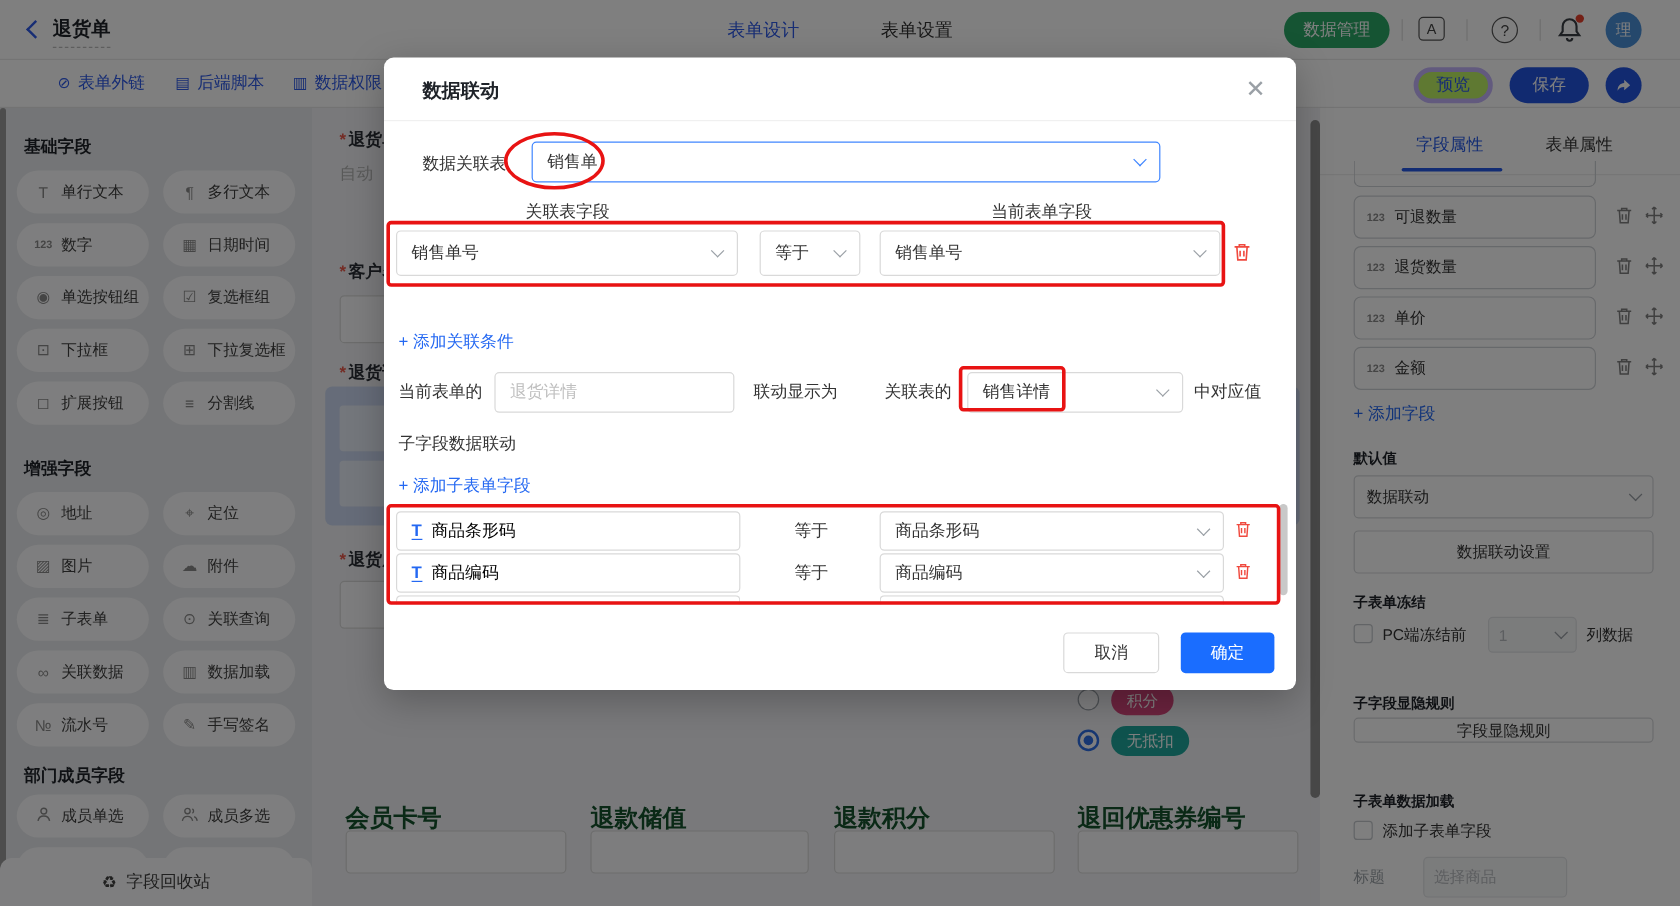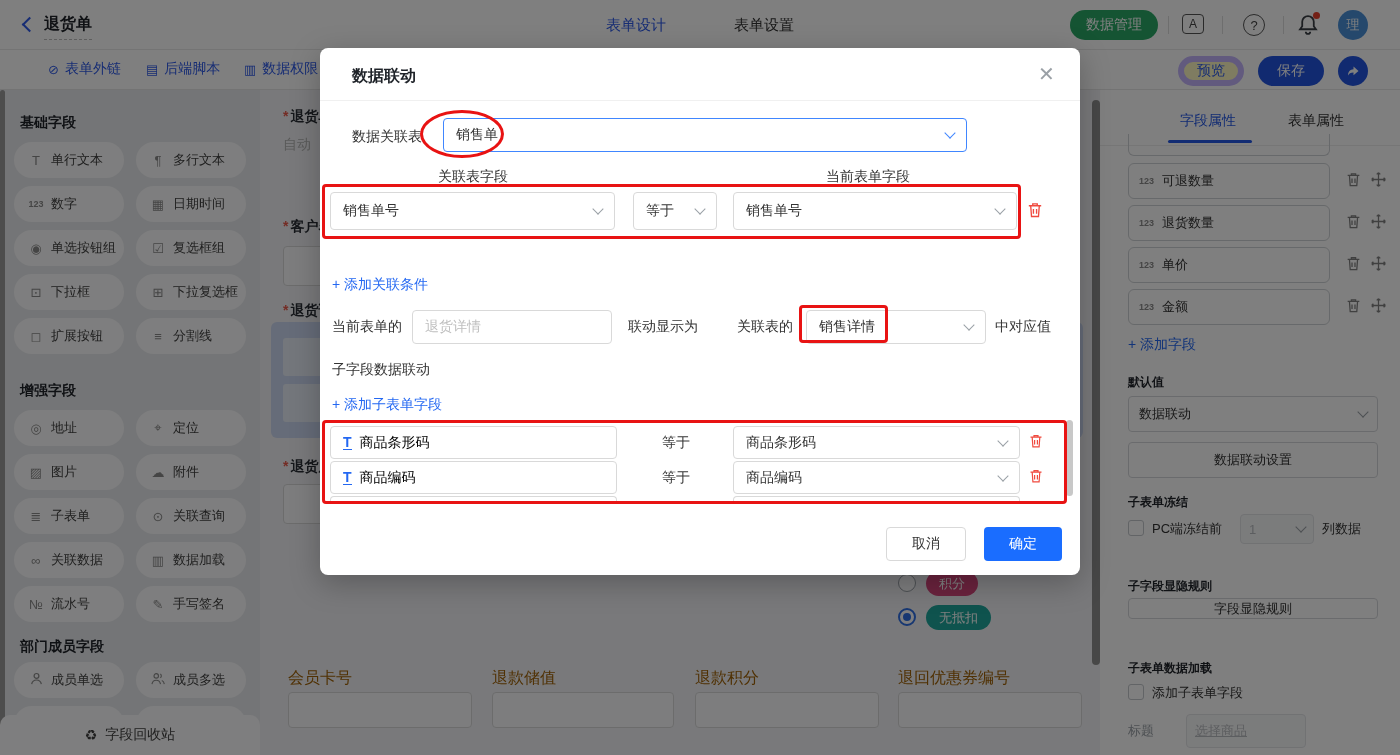--- a/index.html
+++ b/index.html
@@ -18,39 +18,39 @@
   .tab { font-size:15px; color:#333; }
   .tab.active { color:#2e5ae8; }
   .pillbtn { border-radius:16px; display:flex; align-items:center; justify-content:center; font-size:14px; }
   .grn { background:#2aa866; color:#fff; }
   .vdiv { width:1px; height:18px; background:#dddddd; }
   .circ-ic { width:22px; height:22px; border:1.5px solid #555; border-radius:50%; display:flex; align-items:center; justify-content:center; font-size:13px; color:#444; }
   .sq-ic { width:22px; height:20px; border:1.5px solid #555; border-radius:4px; display:flex; align-items:center; justify-content:center; font-size:12px; color:#444; }
   .avatar { width:30px; height:30px; border-radius:50%; background:#4a90d9; color:#fff; font-size:13px; display:flex; align-items:center; justify-content:center; }
   .tb-item { display:flex; align-items:center; gap:6px; color:#2e5ae8; font-size:14px; }
   .tb-ic { font-size:13px; }
-  .btn-outline-blue { border:6px solid #c4b5fd; color:#2e5ae8; background:#fef9c3; }
+  .btn-outline-blue { border:4px solid #c4b5fd; color:#2e5ae8; background:#bef264; }
   .btn-blue { background:#2355e0; color:#fff; }
   .share-circ { width:30px; height:30px; border-radius:50%; background:#2355e0; display:flex; align-items:center; justify-content:center; }
   
   .sec-title { font-size:14px; font-weight:bold; color:#1f2329; }
   .pill { width:110px; height:36px; background:#fdfdfe; border-radius:18px; display:flex; align-items:center; padding-left:14px; gap:7px; font-size:13px; color:#404040; }
   .pill .ic { color:#8a8a8a; font-size:13px; width:16px; text-align:center; flex:0 0 16px; }
   .pill .ic.num { font-size:9px; letter-spacing:0; font-weight:bold; }
   #recycle { left:0; top:715px; width:260px; height:40px; background:#fdfdfe; border-radius:10px 10px 0 0; display:flex; align-items:center; justify-content:center; gap:8px; font-size:14px; color:#404040; z-index:3; }
   .edge-strip { left:0; top:90px; width:5px; height:665px; background:#9b9b9b; border-radius:3px; z-index:2; }
   
   .f-label { font-size:14px; color:#2b2f36; font-weight:bold; }
   .f-label .req { color:#e8584a; margin-right:2px; }
   .f-input { border:1px solid #d9d9d9; background:#fbfbfc; border-radius:4px; }
   .badge { height:25px; border-radius:13px; color:#fff; font-size:13px; display:flex; align-items:center; justify-content:center; padding:0 13px; }
   .radio { width:18px; height:18px; border-radius:50%; border:1.5px solid #9aa0a8; background:#fdfdfe; }
   .radio.sel { border:2px solid #2f6fe4; display:flex; align-items:center; justify-content:center; }
   .radio.sel i { width:8px; height:8px; border-radius:50%; background:#2f6fe4; }
-  .cell-label { font-size:16px; font-weight:normal; color:#a16207; }
+  .cell-label { font-size:20px; font-weight:bold; color:#14532d; }
   
   .p-tab { font-size:14px; color:#333; }
   .p-tab.active { color:#2458e6; }
   .p-underline { height:3px; background:#2458e6; border-radius:2px; }
   .p-box { width:202px; height:36px; border:1px solid #cfd2d6; border-radius:6px; display:flex; align-items:center; padding-left:10px; gap:8px; background:#fff; }
   .p-box .pre { font-size:9px; font-weight:bold; color:#8a8a8a; }
   .p-box .lbl { font-size:13px; color:#333; }
   .p-head { font-size:12px; font-weight:bold; color:#1f2329; }
   .p-select { border:1px solid #d5d7da; border-radius:4px; background:#fff; display:flex; align-items:center; justify-content:space-between; padding:0 10px; font-size:13px; color:#333; }
   .p-btn { border:1px solid #d5d7da; border-radius:4px; background:#fff; display:flex; align-items:center; justify-content:center; font-size:13px; color:#333; }
@@ -343,21 +343,21 @@
     </div>
   <span class="abs" style="left:222px;top:430px;font-size:13px;color:#333;">列数据</span>
 
   <div class="abs p-head" style="left:28px;top:488px;">子字段显隐规则</div>
   <div class="abs p-btn" style="left:28px;top:508px;width:250px;height:21px;">字段显隐规则</div>
 
   <div class="abs p-head" style="left:28px;top:570px;">子表单数据加载</div>
   <span class="abs chk" style="left:28px;top:594px;"></span>
   <span class="abs" style="left:52px;top:594px;font-size:13px;color:#333;">添加子表单字段</span>
   <span class="abs gray-txt" style="left:28px;top:632px;">标题</span>
-  <div class="abs dis-select" style="left:86px;top:624px;width:120px;height:34px;justify-content:flex-start;text-decoration:underline;">选择商品</div>
+  <div class="abs dis-select" style="left:86px;top:624px;width:120px;height:34px;justify-content:flex-start;">选择商品</div>
 </div>
 
 <div id="overlay" class="abs"></div>
 
 <div id="modal" class="abs">
   <span class="abs m-title" style="left:32px;top:18px;">数据联动</span>
   <span class="abs m-close" style="left:718px;top:14px;">✕</span>
   <div class="abs m-divider"></div>
 
   <span class="abs m-label" style="left:32px;top:80px;">数据关联表</span>

